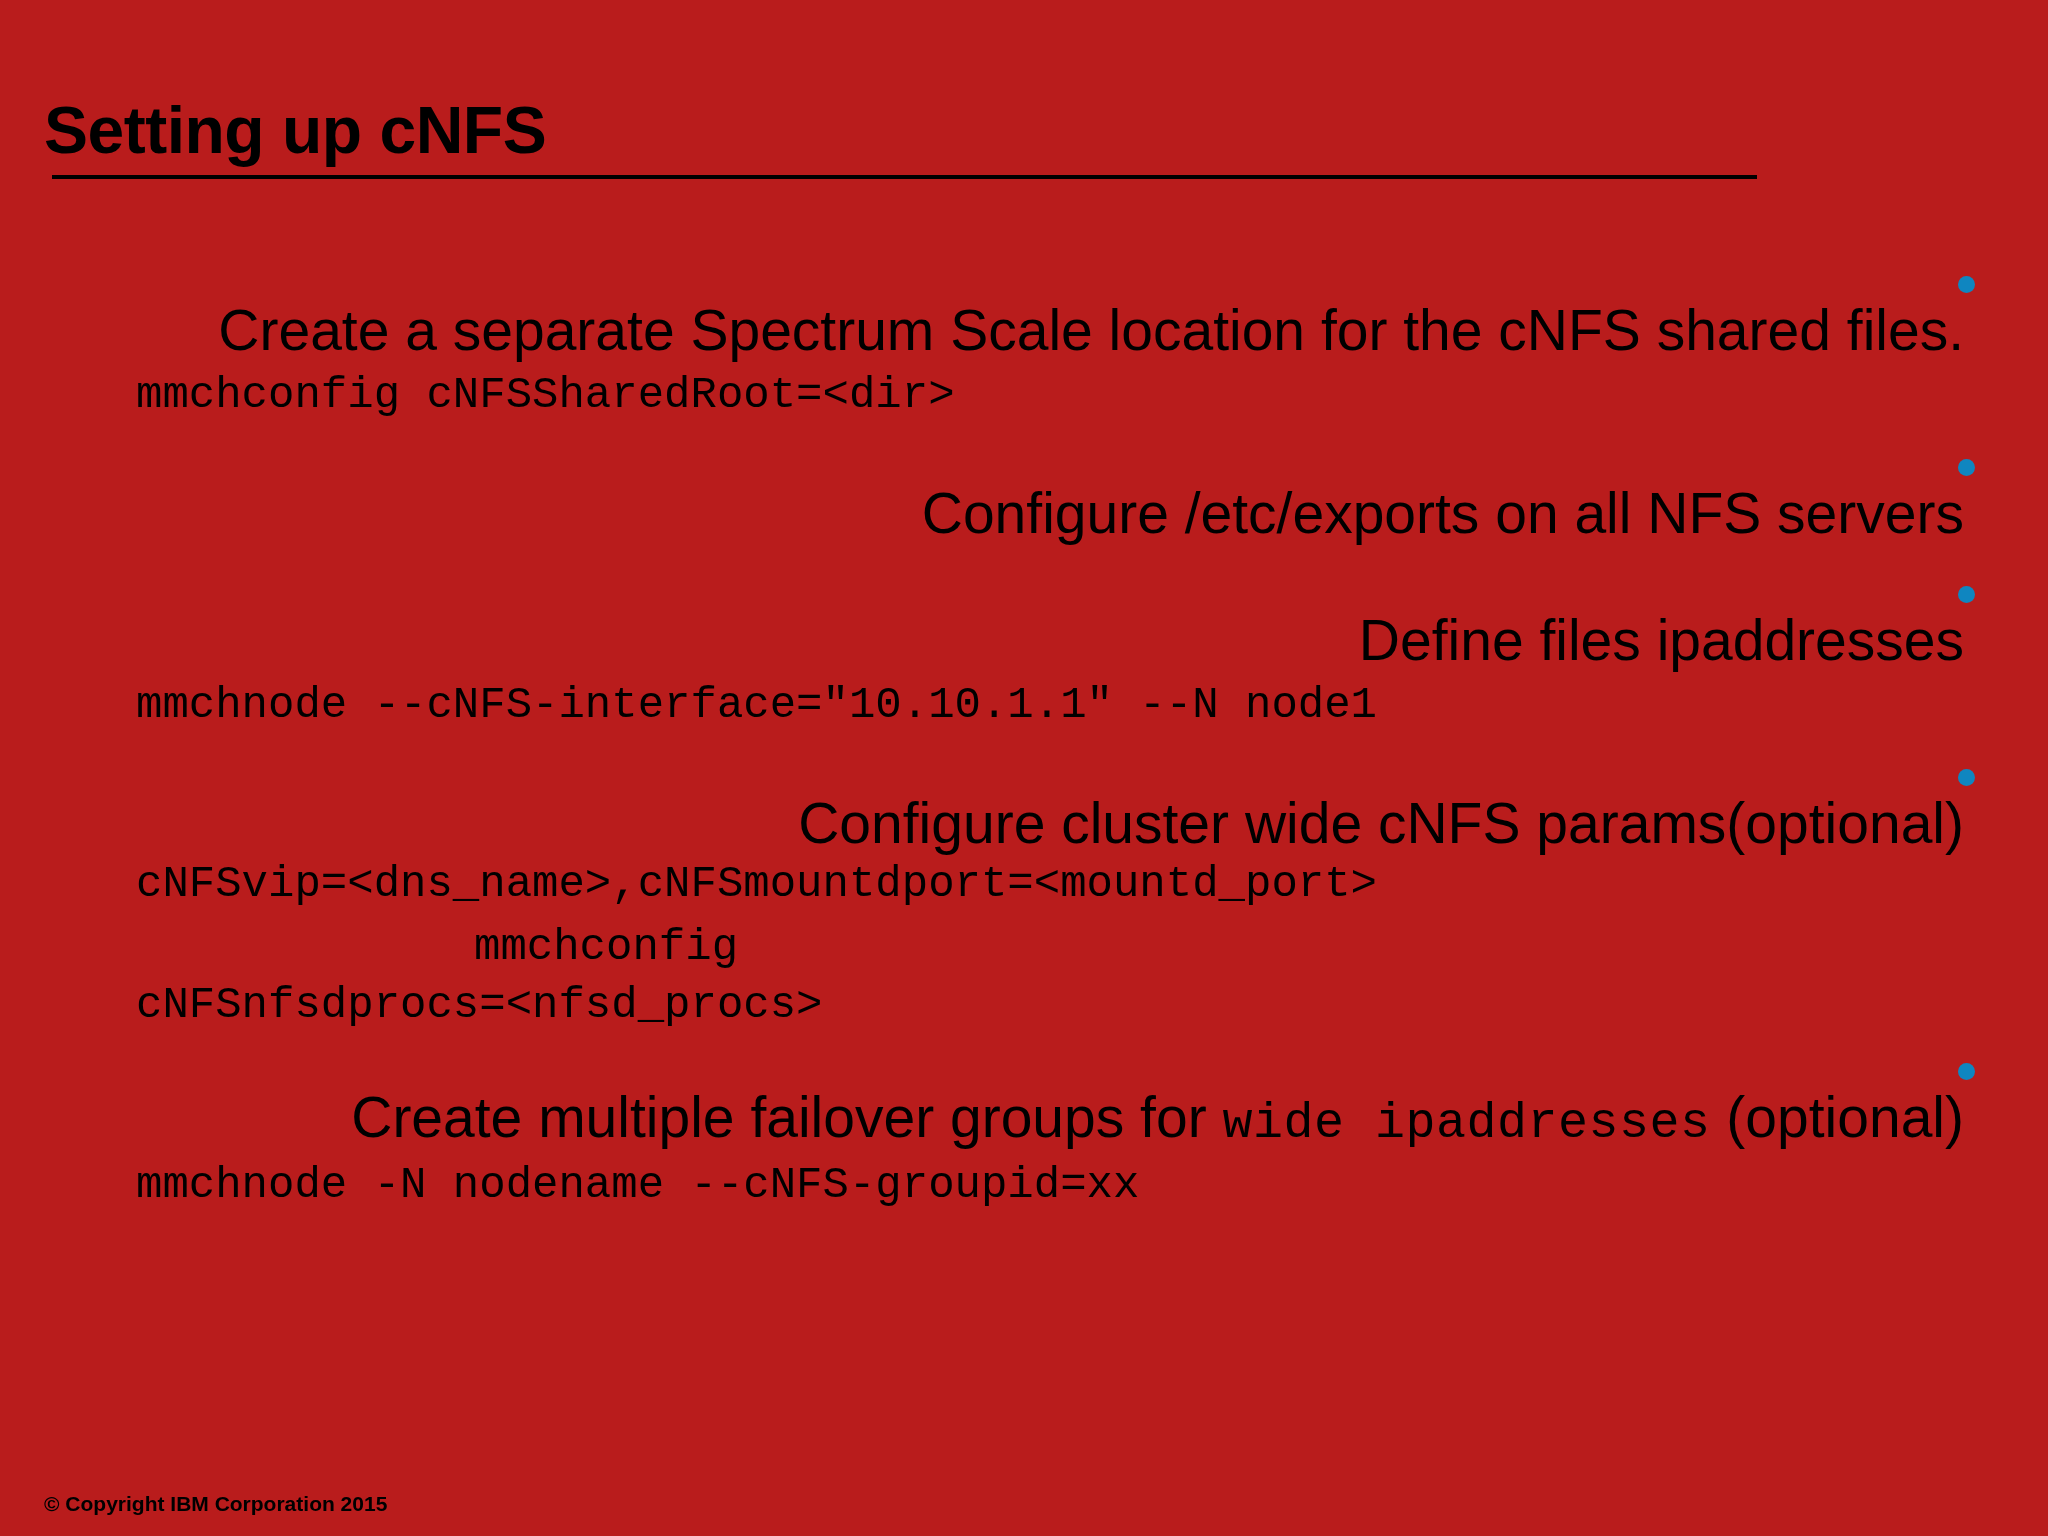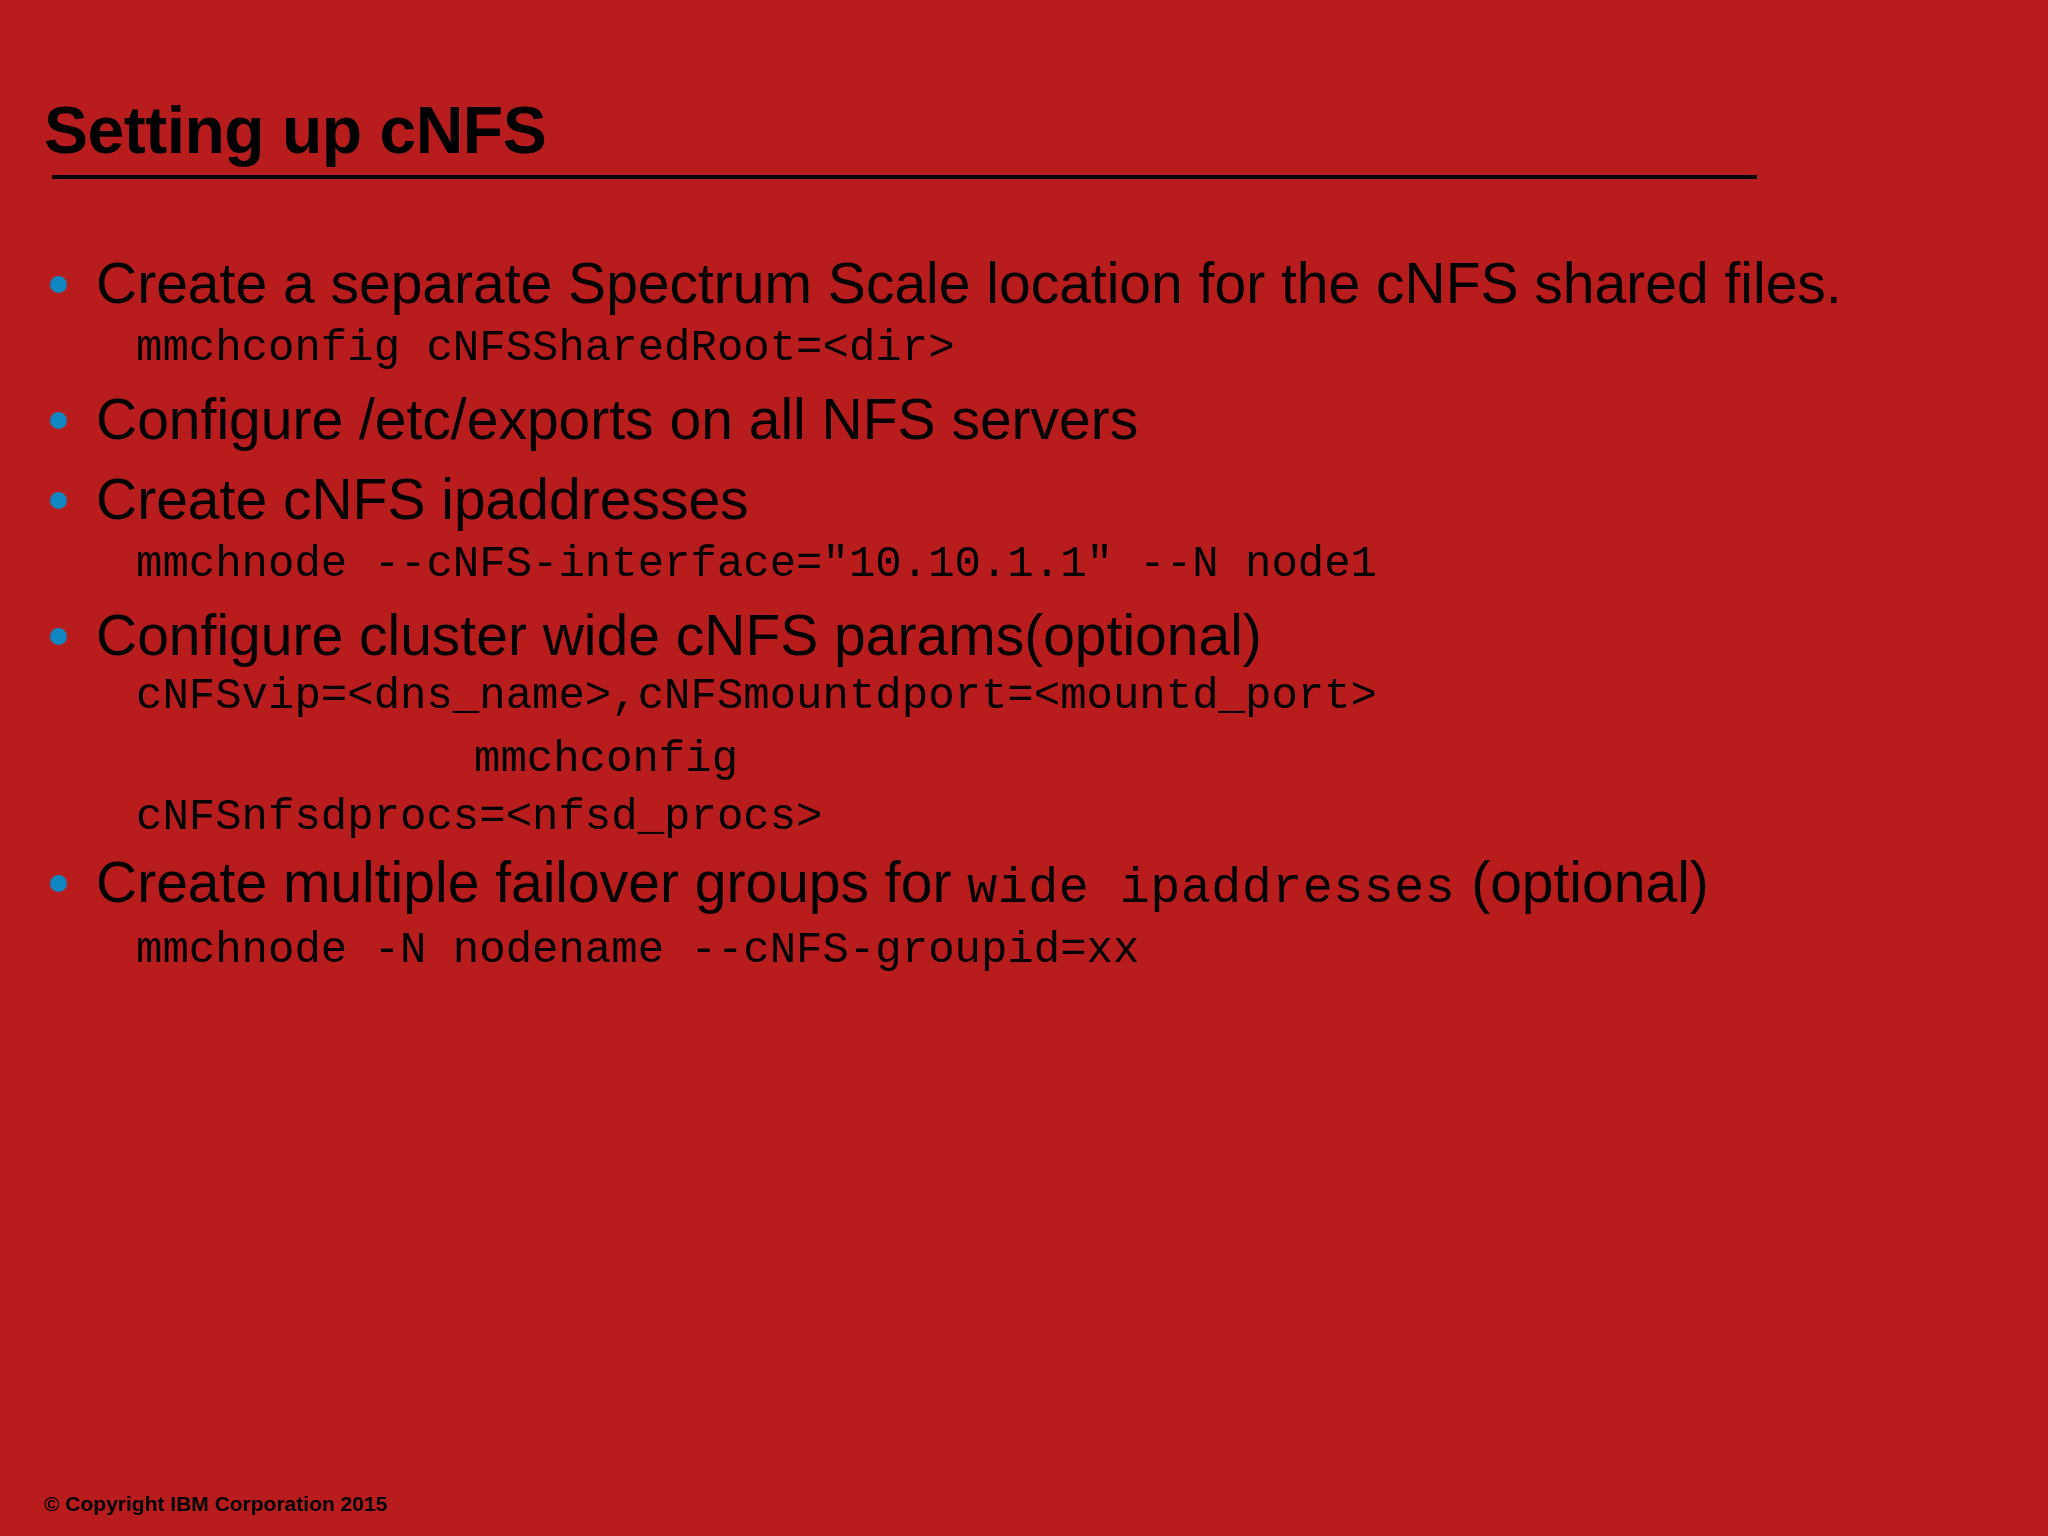--- a/index.html
+++ b/index.html
@@ -47,22 +47,23 @@
   
   .body-block {
     position: absolute;
     left: 44px;
     top: 250px;
     width: 1960px;
   }
 
   .bullet-row {
     display: flex;
-    align-items: flex-start;
+    align-items: flex-end;
     margin: 0 0 2px 0;
+    flex-direction: column;
   }
   .bullet-dot {
     flex: 0 0 auto;
     width: 52px;
     padding-top: 26px;
     text-align: left;
     padding-left: 6px;
     box-sizing: border-box;
   }
   .bullet-dot span.dot {
@@ -142,21 +143,21 @@
 
     <div class="bullet-row">
       <div class="bullet-dot"><span class="dot"></span></div>
       <div class="bullet-text">Configure /etc/exports on all NFS servers</div>
     </div>
 
     <div class="spacer-sm"></div>
 
     <div class="bullet-row">
       <div class="bullet-dot"><span class="dot"></span></div>
-      <div class="bullet-text">Create cNFS ipaddresses</div>
+      <div class="bullet-text">Define files ipaddresses</div>
     </div>
     <div class="code-line">mmchnode --cNFS-interface="10.10.1.1" --N node1</div>
 
     <div class="bullet-row">
       <div class="bullet-dot"><span class="dot"></span></div>
       <div class="bullet-text">Configure cluster wide cNFS params(optional)</div>
     </div>
     <div class="code-line wrap-continue">cNFSvip=&lt;dns_name&gt;,cNFSmountdport=&lt;mountd_port&gt;</div>
     <div class="code-line indent-center">mmchconfig</div>
     <div class="code-line tight">cNFSnfsdprocs=&lt;nfsd_procs&gt;</div>

